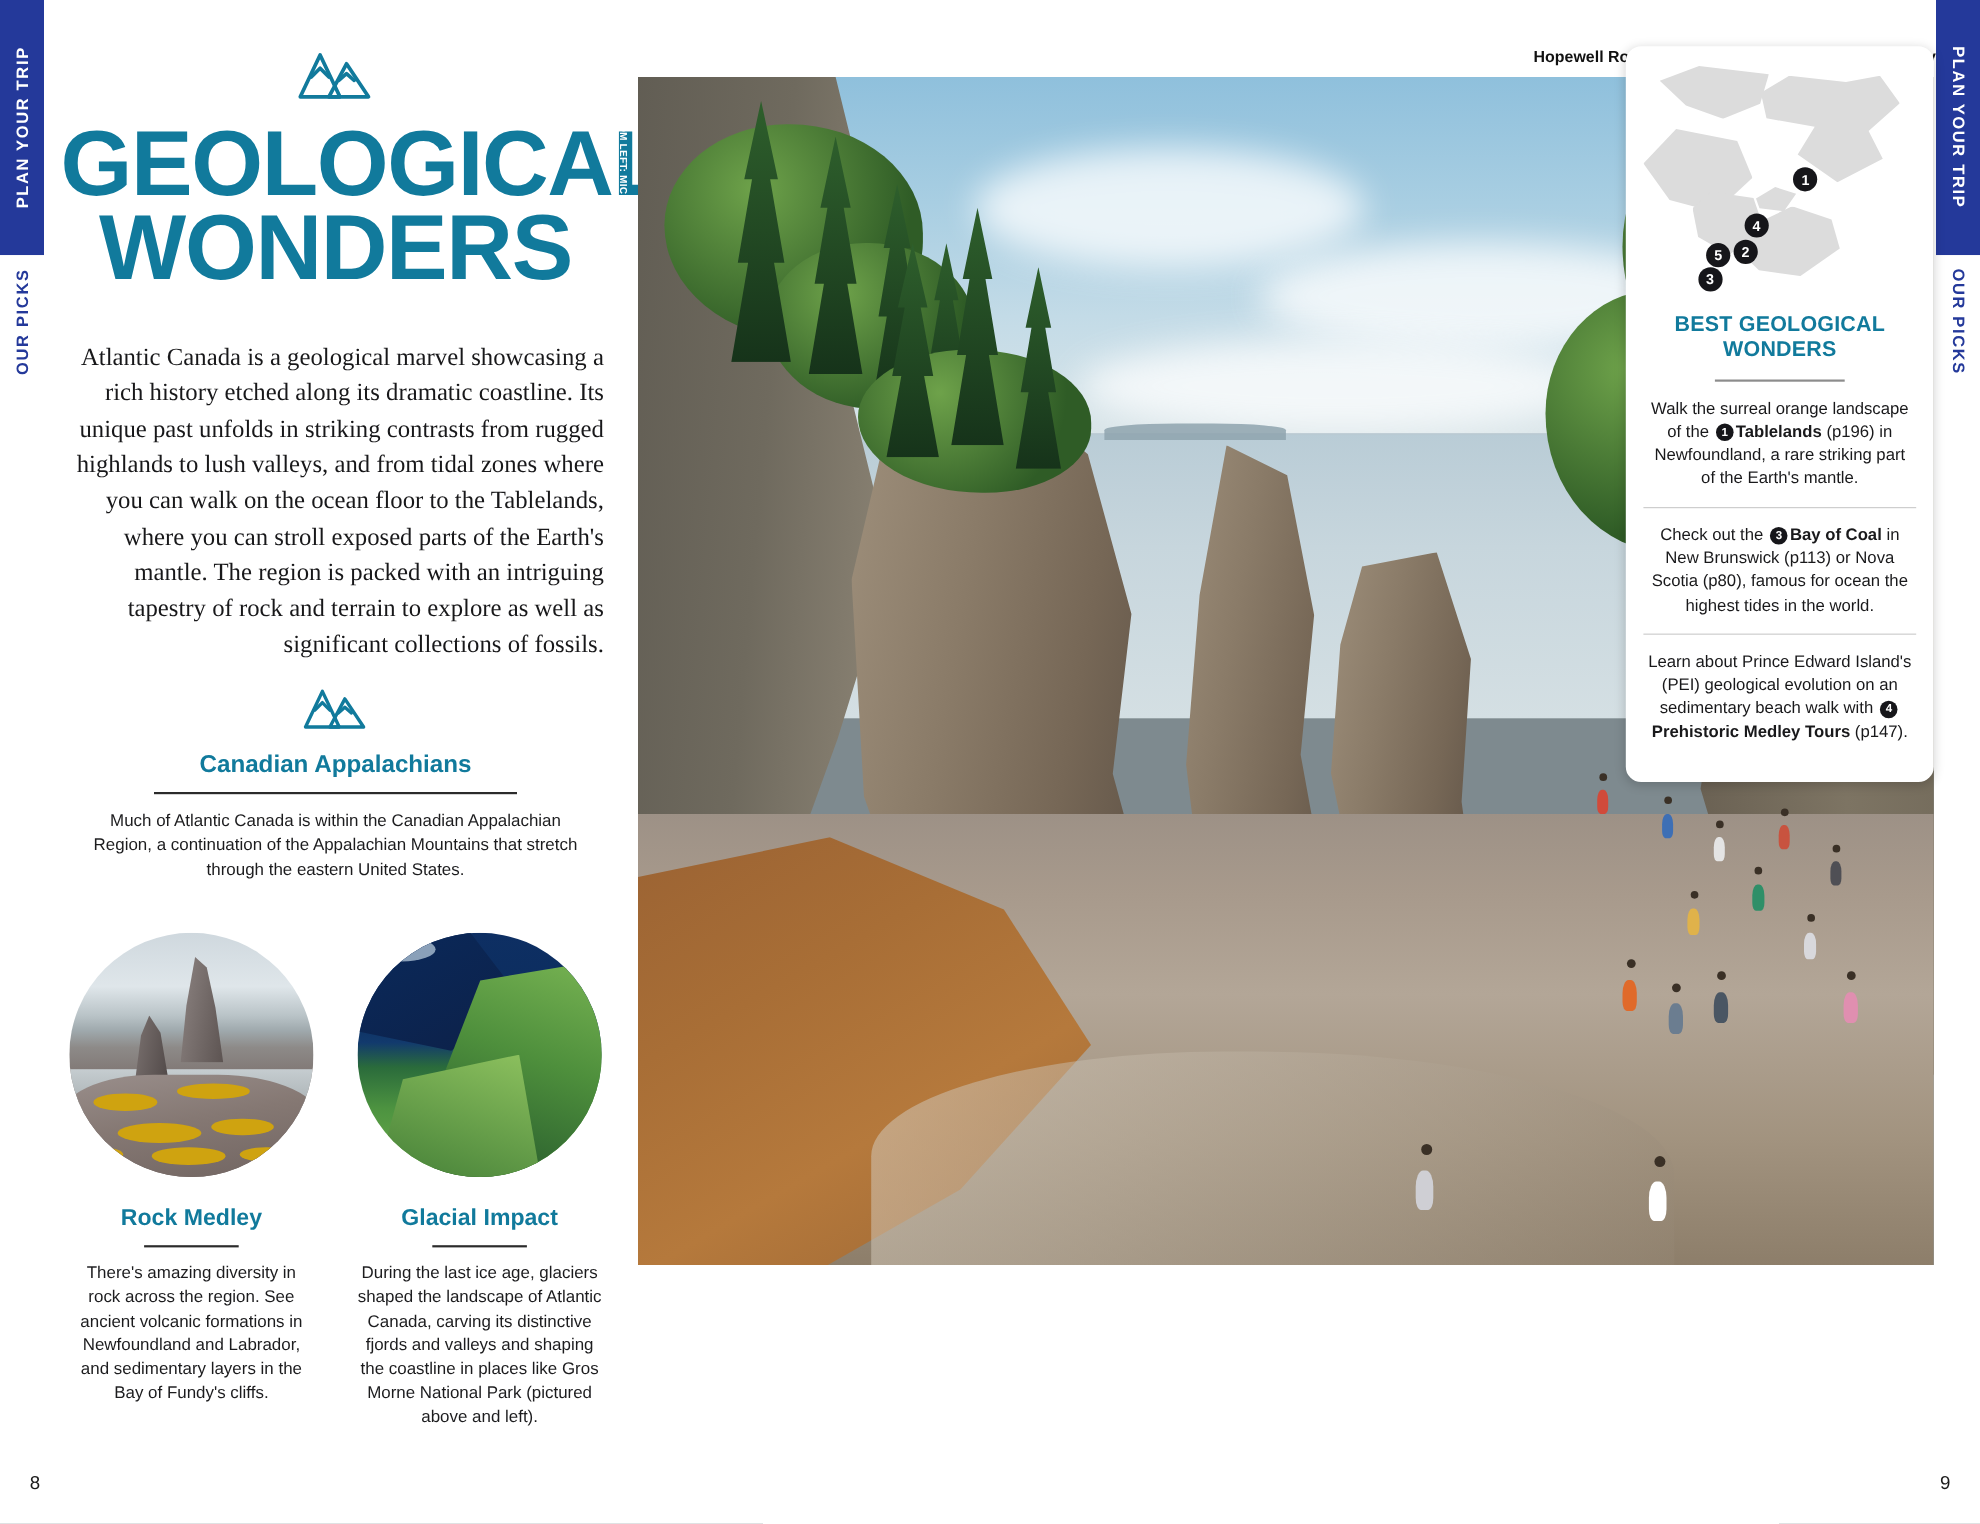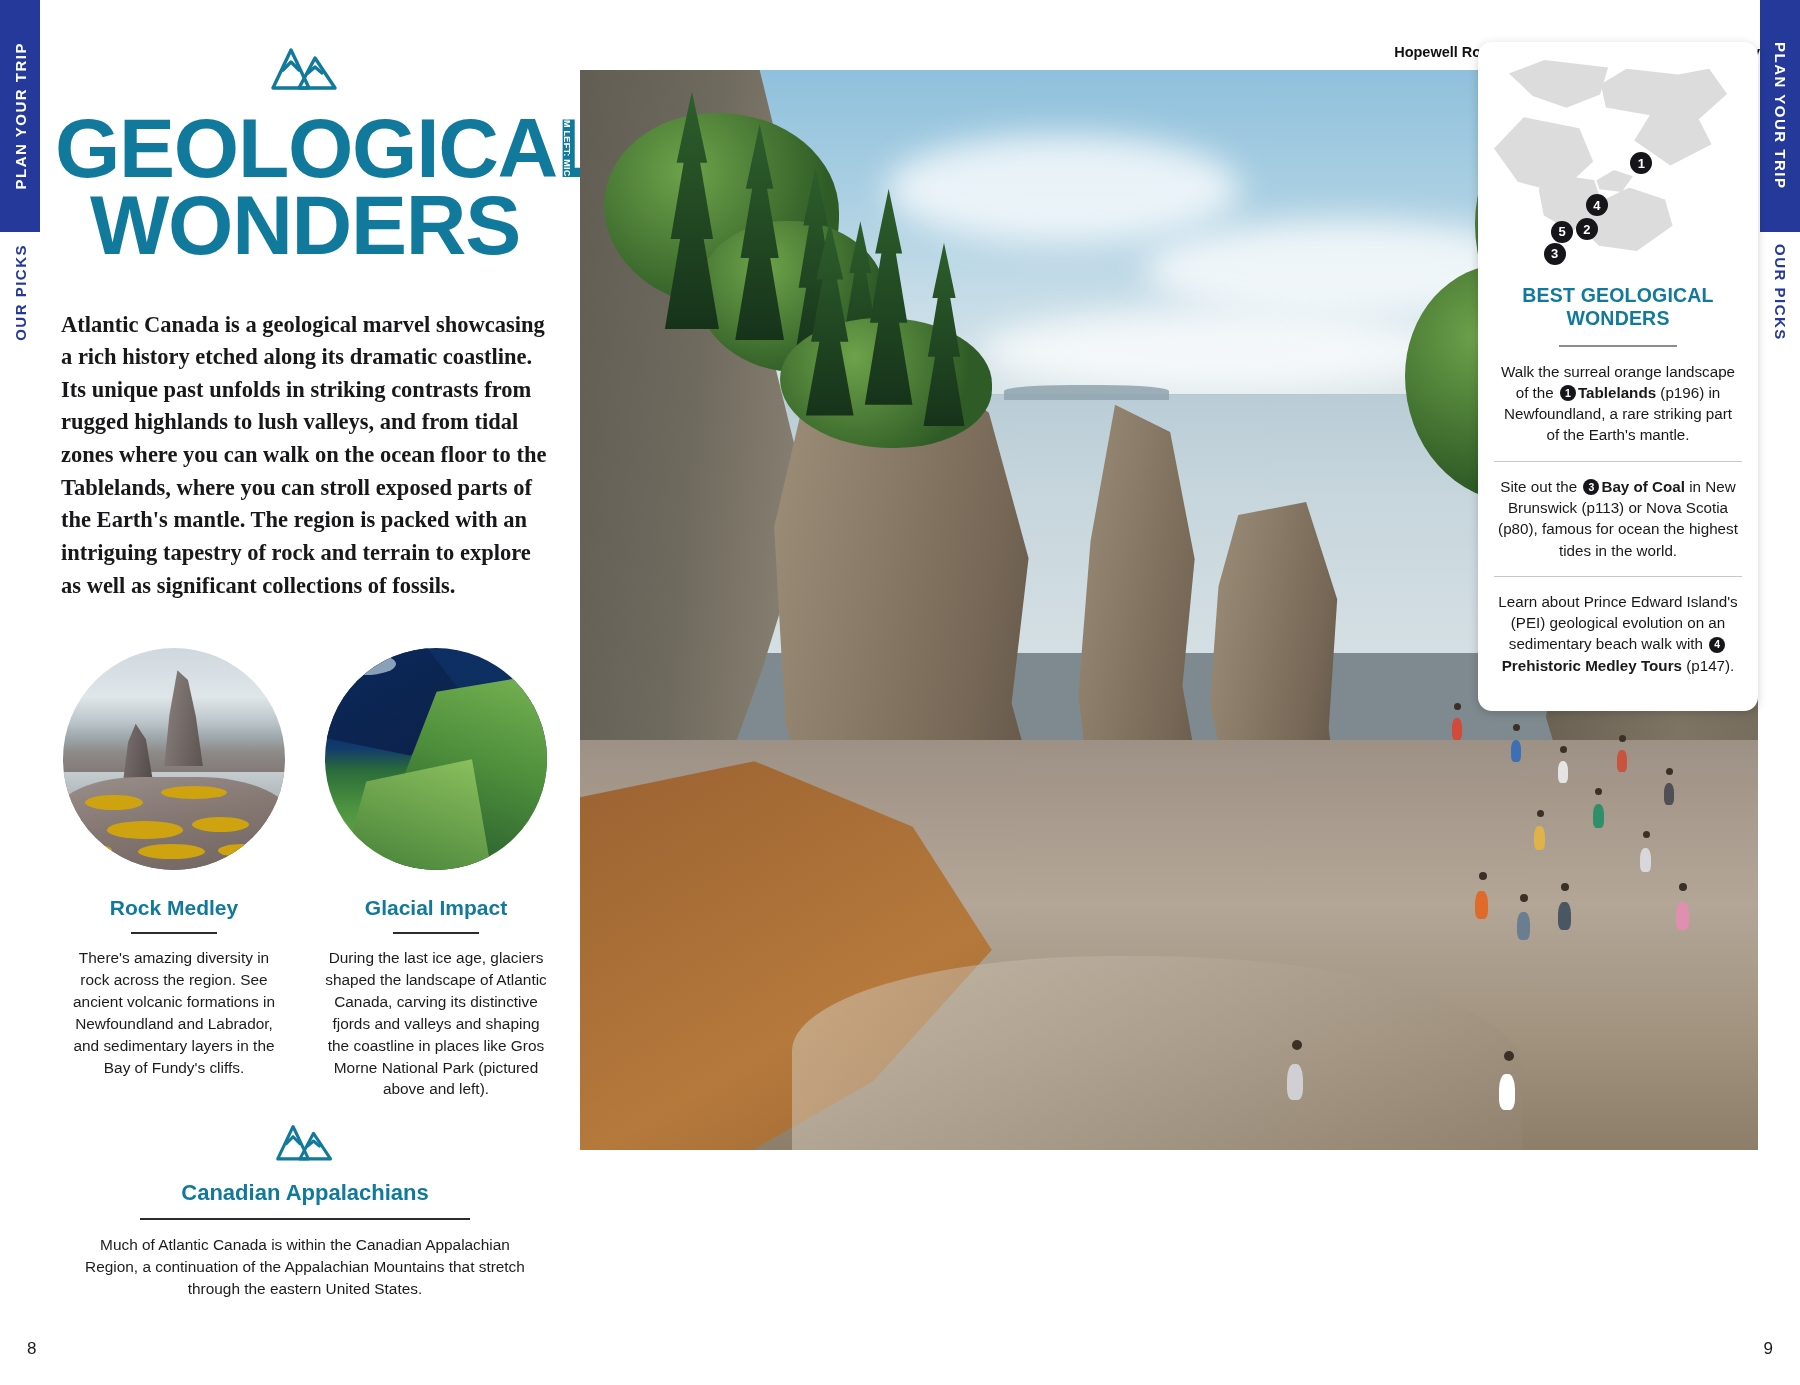--- a/index.html
+++ b/index.html
@@ -25,21 +25,21 @@
   
   #left-col{position:absolute;left:55px;top:40px;width:500px;height:1310px;}
 
   .mtn-icon{display:block;margin:0 auto;}
 
   #page-title{font-weight:bold;color:#117a9c;text-align:center;
       font-size:84px;line-height:.92;letter-spacing:-.015em;margin:16px 0 0 0;}
   #page-title .l2{display:block;}
 
   #intro-paragraph{font-family:"Liberation Serif",serif;font-size:22.5px;line-height:1.45;
-      color:#18181a;text-align:left;margin:44px 6px 0 6px;font-weight:bold;}
+      color:#18181a;text-align:right;margin:44px 6px 0 6px;}
 
   
   #circles-row{display:flex;justify-content:space-between;margin-top:46px;padding:0 8px;}
   .circle-card{width:222px;}
   .circle-photo{width:222px;height:222px;border-radius:50%;overflow:hidden;position:relative;}
 
   
   .rm-sky{position:absolute;inset:0;background:linear-gradient(#cfd8de 0%,#dfe6ea 22%,#b9c3c7 34%,#9fa9ad 40%,#8d8a88 47%,#7d7370 60%,#6d615f 100%);}
   .rm-stack{position:absolute;left:44%;top:10%;width:44px;height:96px;
       background:linear-gradient(100deg,#8f8684,#5b5250);
@@ -188,20 +188,34 @@
       <path d="M39 33 L46 27 L53 33"></path>
     </g>
   </svg>
 
   <h1 id="page-title">
     <span>GEOLOGICAL</span>
     <span class="l2">WONDERS</span>
   </h1>
 
   <p id="intro-paragraph">Atlantic Canada is a geological marvel showcasing a rich history etched along its dramatic coastline. Its unique past unfolds in striking contrasts from rugged highlands to lush valleys, and from tidal zones where you can walk on the ocean floor to the Tablelands, where you can stroll exposed parts of the Earth's mantle. The region is packed with an intriguing tapestry of rock and terrain to explore as well as significant collections of fossils.</p>
+
+  <div id="appalachians">
+    <svg class="mtn-icon" width="62" height="46" viewBox="0 0 72 54">
+      <g fill="none" stroke="#117a9c" stroke-width="3.6" stroke-linejoin="round" stroke-linecap="round">
+        <path d="M4 48 L22 10 L40 48 Z"></path>
+        <path d="M30 48 L46 18 L66 48 Z"></path>
+        <path d="M14 30 L22 22 L30 30"></path>
+        <path d="M39 33 L46 27 L53 33"></path>
+      </g>
+    </svg>
+    <div class="circle-title">Canadian Appalachians</div>
+    <div class="cap-rule"></div>
+    <div class="circle-body">Much of Atlantic Canada is within the Canadian Appalachian Region, a continuation of the Appalachian Mountains that stretch through the eastern United States.</div>
+  </div>
 
   <div id="circles-row">
 
     <div class="circle-card">
       <div class="circle-photo">
         <div class="rm-sky"></div>
         <div class="rm-water"></div>
         <div class="rm-stack"></div>
         <div class="rm-stack2"></div>
         <div class="rm-rocks"></div>
@@ -224,34 +238,20 @@
         <div class="gi-water"></div>
         <div class="gi-ridge"></div>
         <div class="gi-ridge2"></div>
         <div class="gi-cloud"></div>
       </div>
       <div class="circle-title">Glacial Impact</div>
       <div class="cap-rule"></div>
       <div class="circle-body">During the last ice age, glaciers shaped the landscape of Atlantic Canada, carving its distinctive fjords and valleys and shaping the coastline in places like Gros Morne National Park (pictured above and left).</div>
     </div>
 
-  </div>
-
-  <div id="appalachians">
-    <svg class="mtn-icon" width="62" height="46" viewBox="0 0 72 54">
-      <g fill="none" stroke="#117a9c" stroke-width="3.6" stroke-linejoin="round" stroke-linecap="round">
-        <path d="M4 48 L22 10 L40 48 Z"></path>
-        <path d="M30 48 L46 18 L66 48 Z"></path>
-        <path d="M14 30 L22 22 L30 30"></path>
-        <path d="M39 33 L46 27 L53 33"></path>
-      </g>
-    </svg>
-    <div class="circle-title">Canadian Appalachians</div>
-    <div class="cap-rule"></div>
-    <div class="circle-body">Much of Atlantic Canada is within the Canadian Appalachian Region, a continuation of the Appalachian Mountains that stretch through the eastern United States.</div>
   </div>
 
 </div>
 
 <div id="photo-credit-line">Hopewell Rocks Provincial Park (p119), Bay of Fundy</div>
 
 <div id="photo">
   <div class="sky"></div>
   <div class="cloudsoft" style="left:26%;top:6%;width:30%;height:10%;"></div>
   <div class="cloudsoft" style="left:48%;top:14%;width:34%;height:9%;"></div>
@@ -338,19 +338,19 @@
   <div id="map-card-title">
     <span>BEST GEOLOGICAL</span><br>
     <span>WONDERS</span>
   </div>
   <div class="card-rule"></div>
 
   <div class="tip">
     <span>Walk the surreal orange landscape of the </span><span class="inlinepin">1</span><b>Tablelands</b><span> (p196) in Newfoundland, a rare striking part of the Earth's mantle.</span>
   </div>
   <div class="tip">
-    <span>Site out the </span><span class="inlinepin">3</span><b>Bay of Coal</b><span> in New Brunswick (p113) or Nova Scotia (p80), famous for ocean the highest tides in the world.</span>
+    <span>Check out the </span><span class="inlinepin">3</span><b>Bay of Coal</b><span> in New Brunswick (p113) or Nova Scotia (p80), famous for ocean the highest tides in the world.</span>
   </div>
   <div class="tip">
     <span>Learn about Prince Edward Island's (PEI) geological evolution on an sedimentary beach walk with </span><span class="inlinepin">4</span><b>Prehistoric Medley Tours</b><span> (p147).</span>
   </div>
 
 </div>
 
 </body></html>

